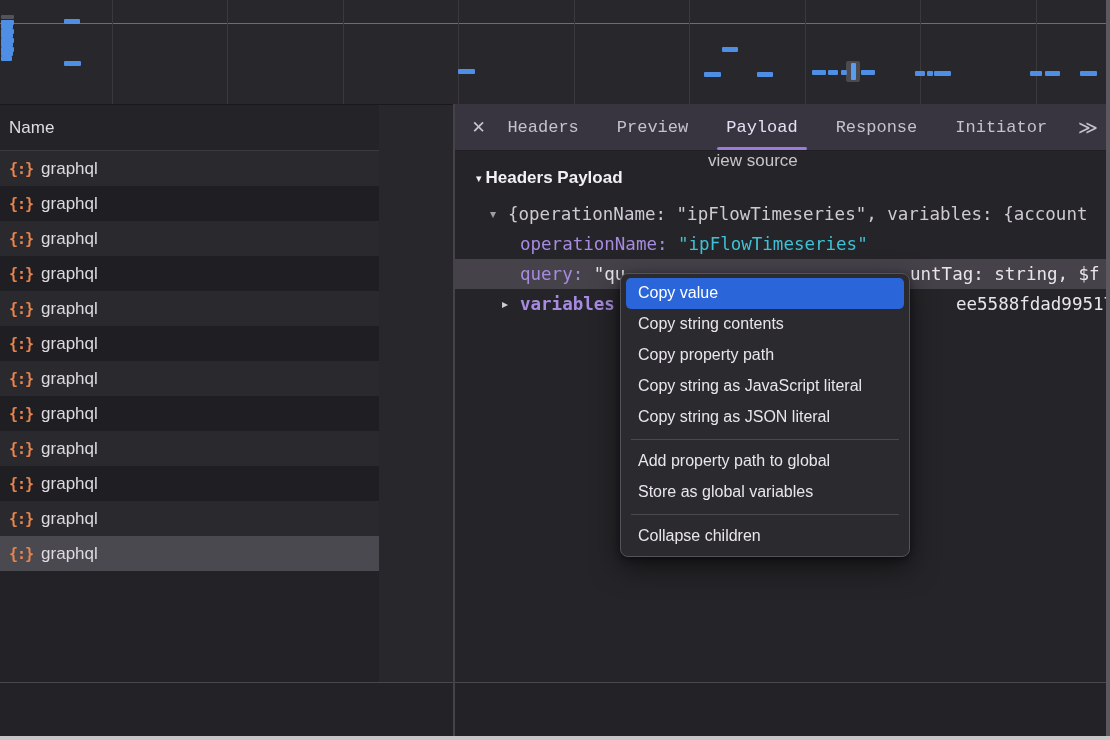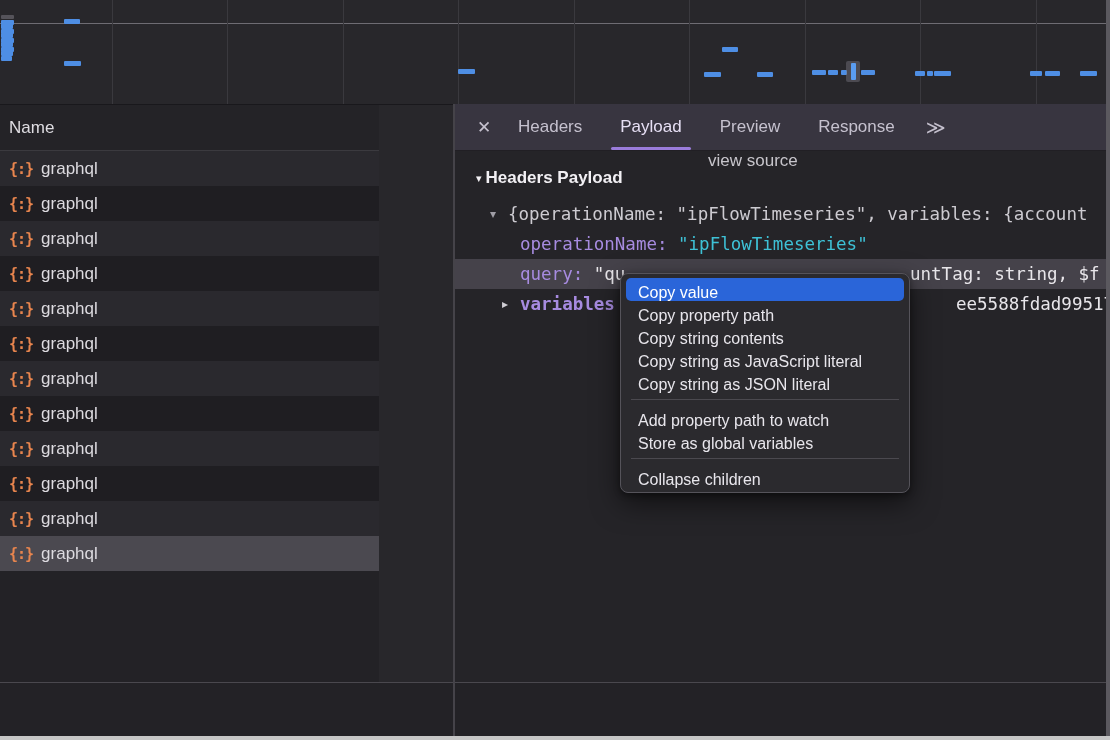--- a/index.html
+++ b/index.html
@@ -23,21 +23,21 @@
   .json-icon{color:var(--icon-orange);font-family:"DejaVu Sans Mono","Liberation Mono",monospace;
              font-size:15px;font-weight:bold;margin:0 8px 0 9px;letter-spacing:-1px;}
 
   
   #panel-divider{position:absolute;left:453px;top:104px;bottom:4px;width:2px;background:#454349;z-index:3;}
 
   
   #right-panel{position:absolute;left:455px;top:104px;right:0;bottom:4px;background:#252428;}
   #tabbar{height:46px;background:#383540;display:flex;align-items:stretch;border-bottom:1px solid #211f24;padding-left:14px;}
   #close-btn{width:30px;display:flex;align-items:center;justify-content:center;color:#c5c1ce;font-size:17px;cursor:default;}
-  .tab{display:flex;align-items:center;padding:4px 19px;color:#c5c1ce;font-size:17px;position:relative;}
+  .tab{display:flex;align-items:center;padding:4px 19px;color:#c5c1ce;font-size:17px;position:relative;font-family:Liberation Mono, monospace;}
   .tab.active{color:#e6dff4;}
   .tab.active::after{content:"";position:absolute;left:10px;right:10px;bottom:0;height:3px;background:var(--tab-underline);border-radius:2px;}
   #overflow-btn{display:flex;align-items:center;padding:0 12px;color:#c5c1ce;font-size:19px;}
 
   #payload-content{position:relative;height:calc(100% - 47px);overflow:hidden;}
   #section-row{position:absolute;left:0;top:12px;height:30px;display:flex;align-items:center;}
   #section-caret{color:#f2f0f4;font-size:11px;margin:0 4px 0 21px;}
   #section-title{color:#f2f0f4;font-size:17px;font-weight:700;}
   #view-source{color:#c7c5cb;font-size:17px;position:absolute;left:253px;white-space:nowrap;}
 
@@ -64,21 +64,21 @@
   
   #footer{position:absolute;left:0;right:0;top:682px;bottom:4px;background:#232226;border-top:1px solid #4a484e;}
 
   
   #edge-bottom{position:absolute;left:0;right:0;bottom:0;height:4px;background:#c6c6c6;}
   #edge-right{position:absolute;right:0;top:0;bottom:4px;width:4px;background:#5b595f;}
 
   
   #context-menu{position:absolute;left:620px;top:273px;width:288px;background:#2b2a2e;border:1px solid #55535a;
                 border-radius:8px;padding:4px 0;z-index:10;box-shadow:0 10px 28px rgba(0,0,0,.55),0 2px 6px rgba(0,0,0,.4);}
-  .menu-item{height:23px;line-height:29px;padding-left:17px;color:#e8e6ec;font-size:16px;white-space:nowrap;}
+  .menu-item{height:31px;line-height:29px;padding-left:17px;color:#e8e6ec;font-size:16px;white-space:nowrap;}
   .menu-item.highlighted{background:var(--accent-blue);color:#ffffff;margin:0 5px;padding-left:12px;border-radius:5px;}
   .menu-divider{height:1px;background:#4b494f;margin:6px 10px;}
 </style>
 </head>
 <body>
 
 <div id="app">
 
   <div id="overview">
     <div id="overview-hline" style="top: 23px;"></div>
@@ -177,23 +177,24 @@
 
   <div id="panel-divider"></div>
 
   <div id="right-panel">
     <div id="tabbar">
       <div id="close-btn">
         <span>✕</span>
       </div>
       <div id="tabs-holder" style="display:flex">
           <div class="tab">Headers</div>
+          <div class="tab">Preview</div>
           <div class="tab active">Payload</div>
-          <div class="tab">Preview</div>
           <div class="tab">Response</div>
+          <div class="tab">Initiator</div>
         </div>
       <div id="overflow-btn">
         <span>≫</span>
       </div>
     </div>
 
     <div id="payload-content">
       <div id="section-row">
         <span id="section-caret">▾</span>
         <span id="section-title">Headers Payload</span>
@@ -219,26 +220,26 @@
         <span class="txt"><span class="k">variables</span></span>
         <span class="tail w">ee5588fdad995178a0</span>
       </div>
     </div>
   </div>
 
   <div id="footer"></div>
 
   <div id="context-menu">
       <div class="menu-item highlighted">Copy value</div>
+      <div class="menu-item">Copy string contents</div>
       <div class="menu-item">Copy property path</div>
-      <div class="menu-item">Copy string contents</div>
       <div class="menu-item">Copy string as JavaScript literal</div>
       <div class="menu-item">Copy string as JSON literal</div>
       <div class="menu-divider"></div>
-      <div class="menu-item">Add property path to watch</div>
+      <div class="menu-item">Add property path to global</div>
       <div class="menu-item">Store as global variables</div>
       <div class="menu-divider"></div>
       <div class="menu-item">Collapse children</div>
     </div>
 
   <div id="edge-right"></div>
   <div id="edge-bottom"></div>
 </div>
 
 </body></html>

